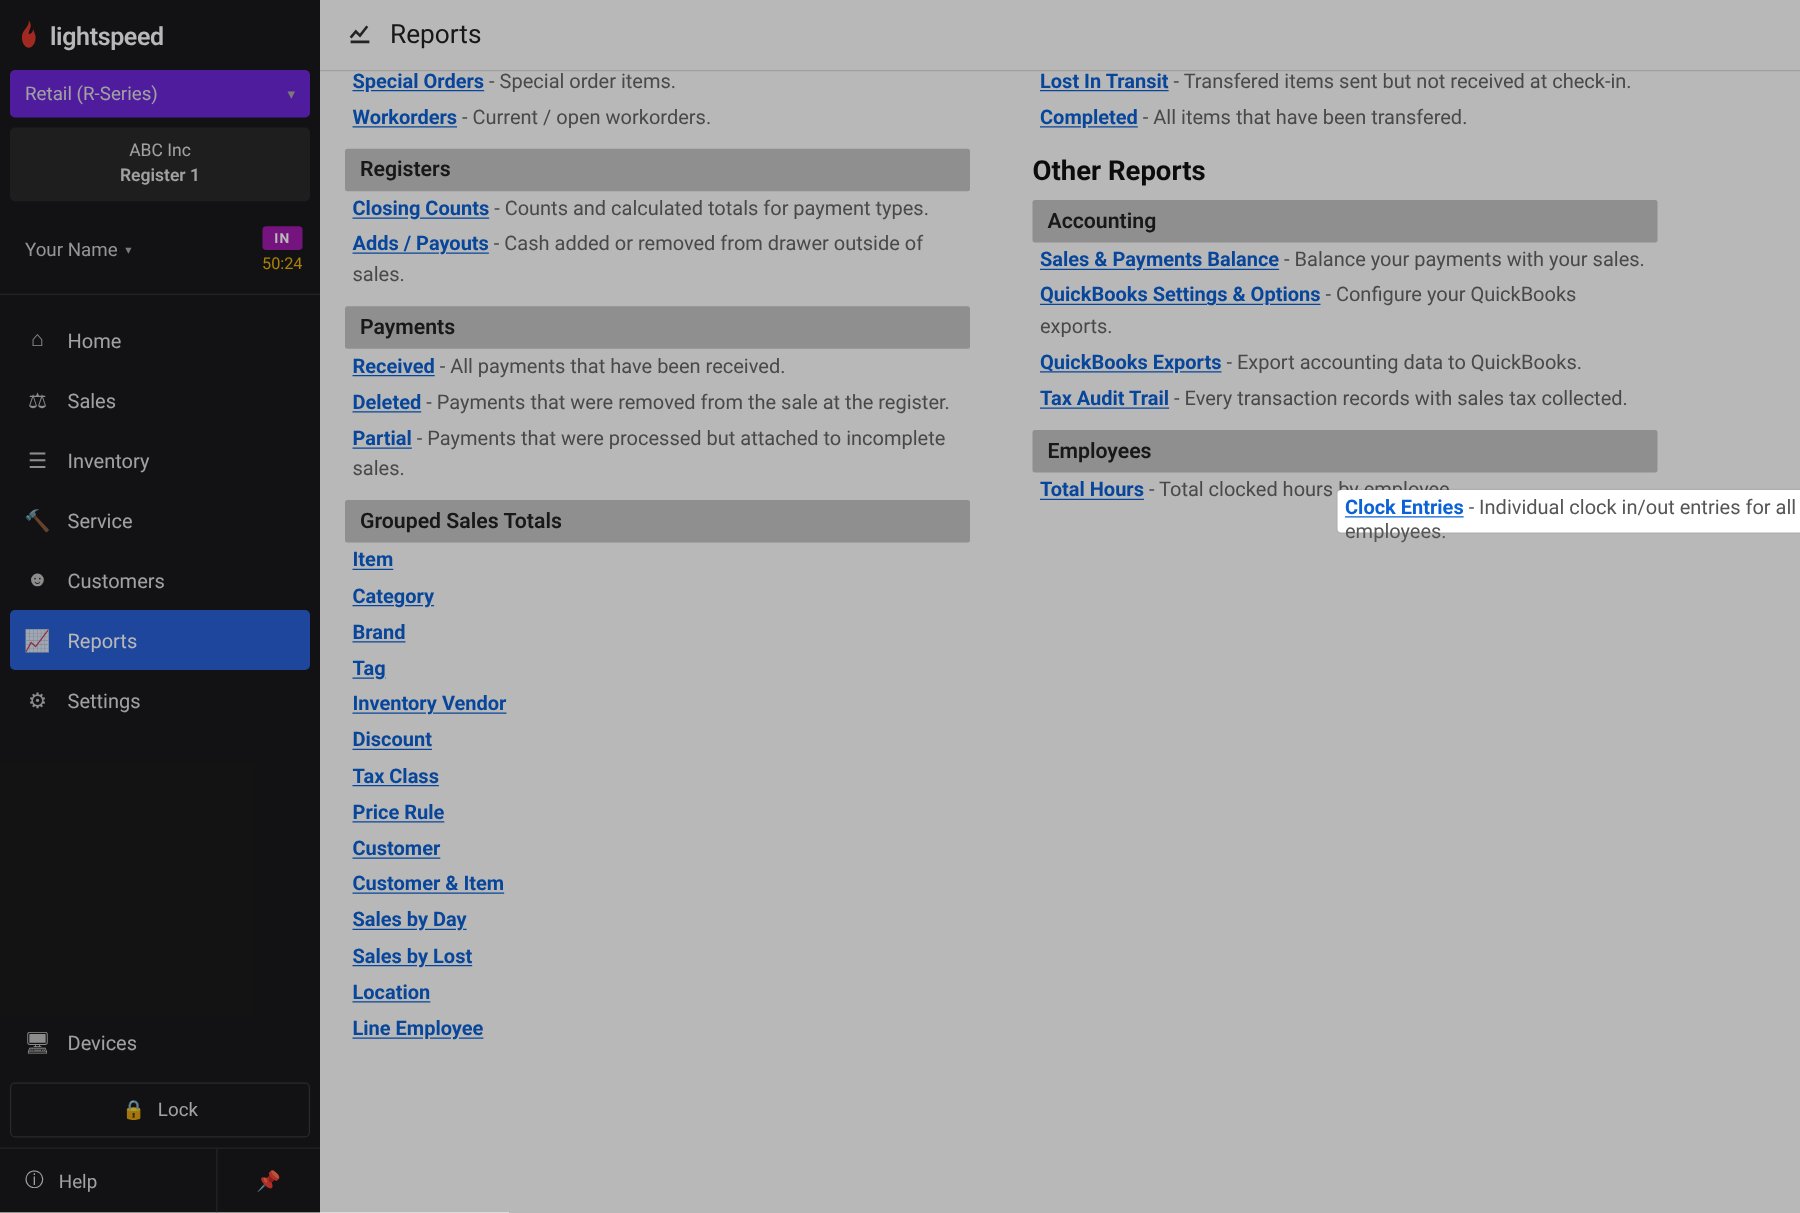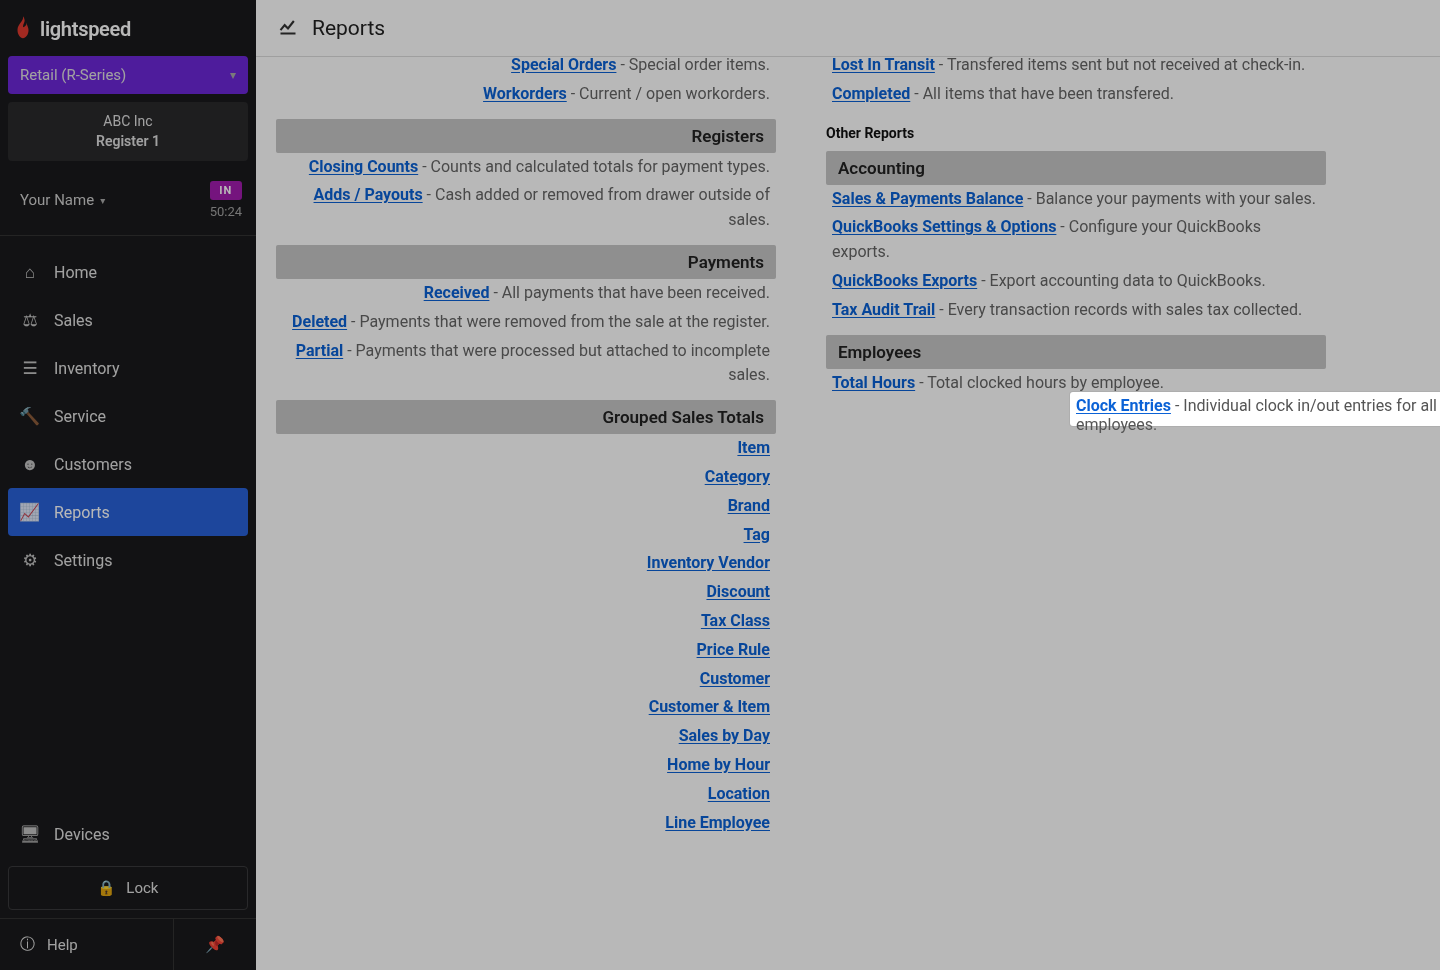--- a/index.html
+++ b/index.html
@@ -11,43 +11,43 @@
 .logo-row { display: flex; align-items: center; padding: 16px 12px 14px 12px; }
 .logo-row svg { flex-shrink: 0; }
 .logo-text { color: #fff; font-size: 20px; font-weight: 600; margin-left: 6px; letter-spacing: -0.3px; }
 .series-select { margin: 0 8px; background: #6d28d9; border-radius: 4px; padding: 10px 12px; display: flex; justify-content: space-between; align-items: center; color: #e0e0e0; font-size: 15px; font-weight: 400; }
 .company-box { margin: 8px; background: #2a2a2c; border-radius: 4px; padding: 10px 12px; color: #e0e0e0; font-size: 14px; line-height: 1.4; text-align: center; }
 .company-box .reg { font-weight: 600; }
 .user-row { display: flex; justify-content: space-between; align-items: center; padding: 12px 14px 16px 20px; border-bottom: 1px solid #333; }
 .user-name { color: #cfcfcf; font-size: 15px; display: flex; align-items: center; gap: 6px; }
 .in-badge-wrap { text-align: center; }
 .in-badge { background: #a21caf; color: #fff; font-size: 11px; font-weight: 700; padding: 3px 8px; border-radius: 3px; letter-spacing: 1px; }
-.timer { color: #a3a3a3; font-size: 13px; margin-top: 4px; }
+.timer { color: #eab308; font-size: 13px; margin-top: 4px; }
 .nav { flex: 1; padding-top: 12px; }
 .nav-item { display: flex; align-items: center; gap: 14px; padding: 14px 20px; color: #e0e0e0; font-size: 16px; cursor: pointer; }
 .nav-item.active { background: #2962d9; color: #fff; border-radius: 4px; margin: 0 8px; padding: 14px 12px; }
 .nav-icon { width: 20px; height: 20px; display: inline-flex; align-items: center; justify-content: center; opacity: 0.85; font-size: 17px; }
 .sidebar-bottom { margin-top: auto; }
 .devices-item { display: flex; align-items: center; gap: 14px; padding: 14px 20px; color: #e0e0e0; font-size: 16px; }
 .lock-btn { margin: 8px; border: 1px solid #3a3a3c; border-radius: 4px; padding: 12px; display: flex; align-items: center; justify-content: center; gap: 10px; color: #e0e0e0; font-size: 15px; cursor: pointer; }
 .footer-bar { display: flex; border-top: 1px solid #333; height: 52px; }
 .help-btn { flex: 1; display: flex; align-items: center; gap: 12px; padding: 0 20px; color: #e0e0e0; font-size: 15px; border-right: 1px solid #333; cursor: pointer; }
 .pin-btn { width: 82px; display: flex; align-items: center; justify-content: center; color: #d4a017; cursor: pointer; }
 
 
 .main { flex: 1; background: #fff; overflow: hidden; position: relative; }
 .main-header { display: flex; align-items: center; gap: 14px; padding: 16px 22px; border-bottom: 1px solid #ddd; }
 .main-header .icon { color: #333; }
 .main-title { font-size: 21px; font-weight: 400; color: #222; }
 .content { display: flex; padding: 0 20px 20px 20px; gap: 40px; height: calc(100% - 60px); overflow: hidden; }
 .col { flex: 1; min-width: 0; }
-.col-left { max-width: 500px; text-align: right; }
+.col-left { max-width: 500px; }
 .col-right { max-width: 500px; margin-left: 10px; }
 .section-band { background: #c6c6c6; padding: 7px 12px; font-size: 17px; font-weight: 600; color: #222; border-radius: 2px; margin-top: 10px; }
-.section-title { font-size: 14px; font-weight: 700; color: #111; margin-top: 16px; margin-bottom: 4px; }
+.section-title { font-size: 22px; font-weight: 700; color: #111; margin-top: 16px; margin-bottom: 4px; }
 .report-line { font-size: 16px; line-height: 1.55; padding: 2px 6px; color: #555; }
 .report-line a { color: #0b62d6; font-weight: 700; text-decoration: underline; text-underline-offset: 2px; }
 .report-line .desc { color: #666; font-weight: 400; }
 .intro { font-size: 16px; color: #555; padding: 6px 6px 2px 6px; }
 .cut-top .report-line:first-child a { position: relative; }
 .cut-top { margin-top: -6px; }
 .cut-top .first-cut { overflow: hidden; }
 .dim-overlay { position: absolute; inset: 0; background: rgba(0,0,0,0.28); pointer-events: none; }
 .highlight-hole { position: absolute; background: #fff; border-radius: 3px; left: 814px; top: 392px; width: 440px; height: 34px; box-shadow: 0 0 0 1px rgba(0,0,0,0.05); pointer-events: none; }
 .chevron { font-size: 12px; color: #aaa; }
@@ -173,21 +173,21 @@
         <div class="report-line"><a href="#">Category</a></div>
         <div class="report-line"><a href="#">Brand</a></div>
         <div class="report-line"><a href="#">Tag</a></div>
         <div class="report-line"><a href="#">Inventory Vendor</a></div>
         <div class="report-line"><a href="#">Discount</a></div>
         <div class="report-line"><a href="#">Tax Class</a></div>
         <div class="report-line"><a href="#">Price Rule</a></div>
         <div class="report-line"><a href="#">Customer</a></div>
         <div class="report-line"><a href="#">Customer &amp; Item</a></div>
         <div class="report-line"><a href="#">Sales by Day</a></div>
-        <div class="report-line"><a href="#">Home by Hour</a></div>
+        <div class="report-line"><a href="#">Sales by Lost</a></div>
         <div class="report-line"><a href="#">Location</a></div>
         <div class="report-line"><a href="#">Line Employee</a></div>
       </div>
 
       <div class="col col-right">
         <div class="cut-top">
           <div class="report-line first-cut"><a href="#">Lost In Transit</a><span class="desc"> - Transfered items sent but not received at check-in.</span></div>
           <div class="report-line"><a href="#">Completed</a><span class="desc"> - All items that have been transfered.</span></div>
         </div>
 

